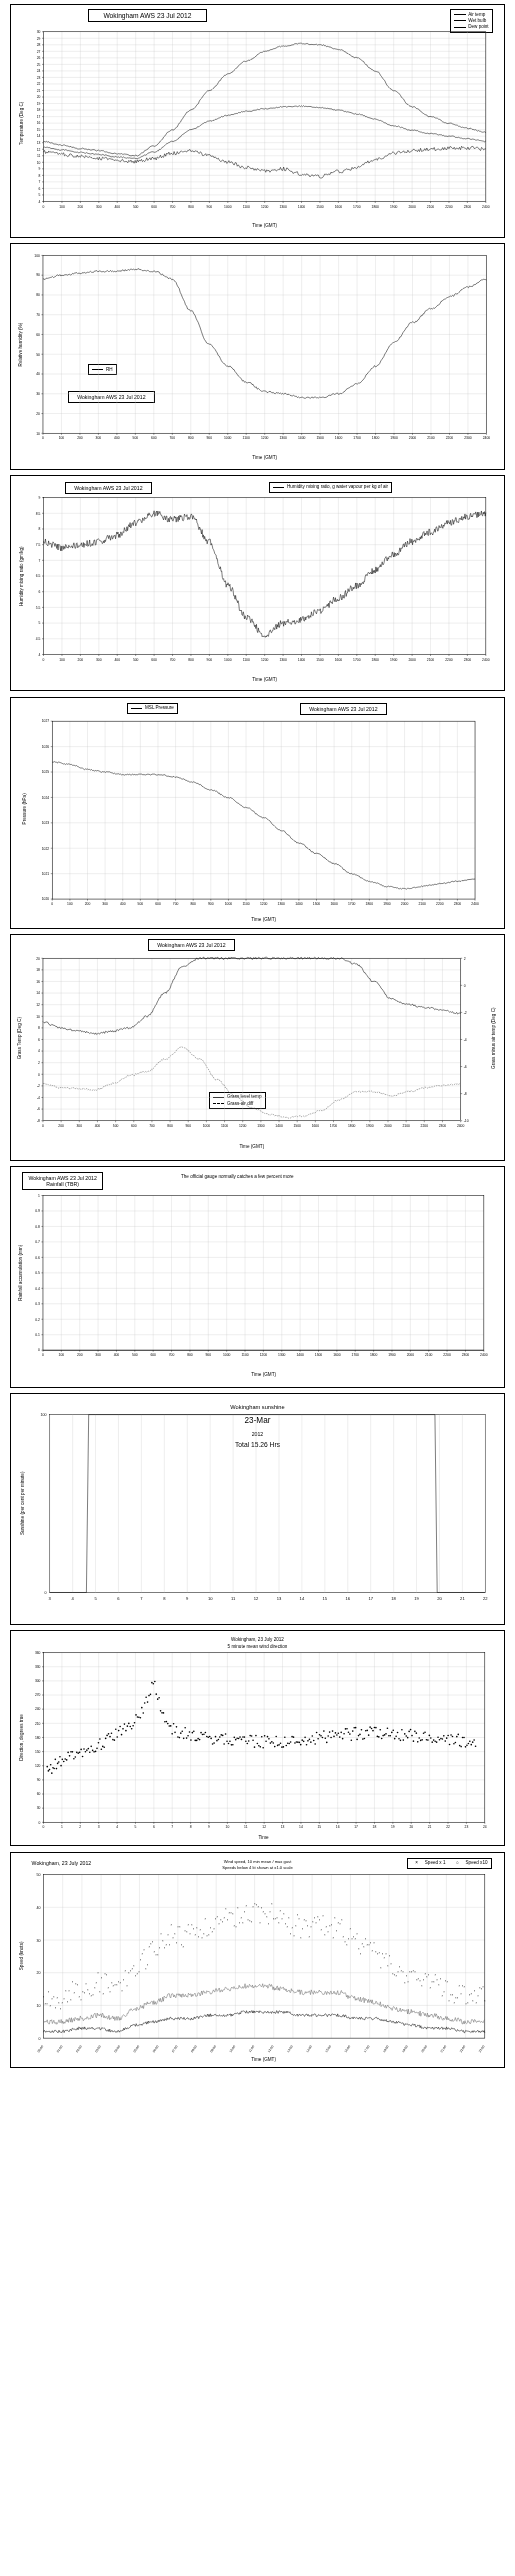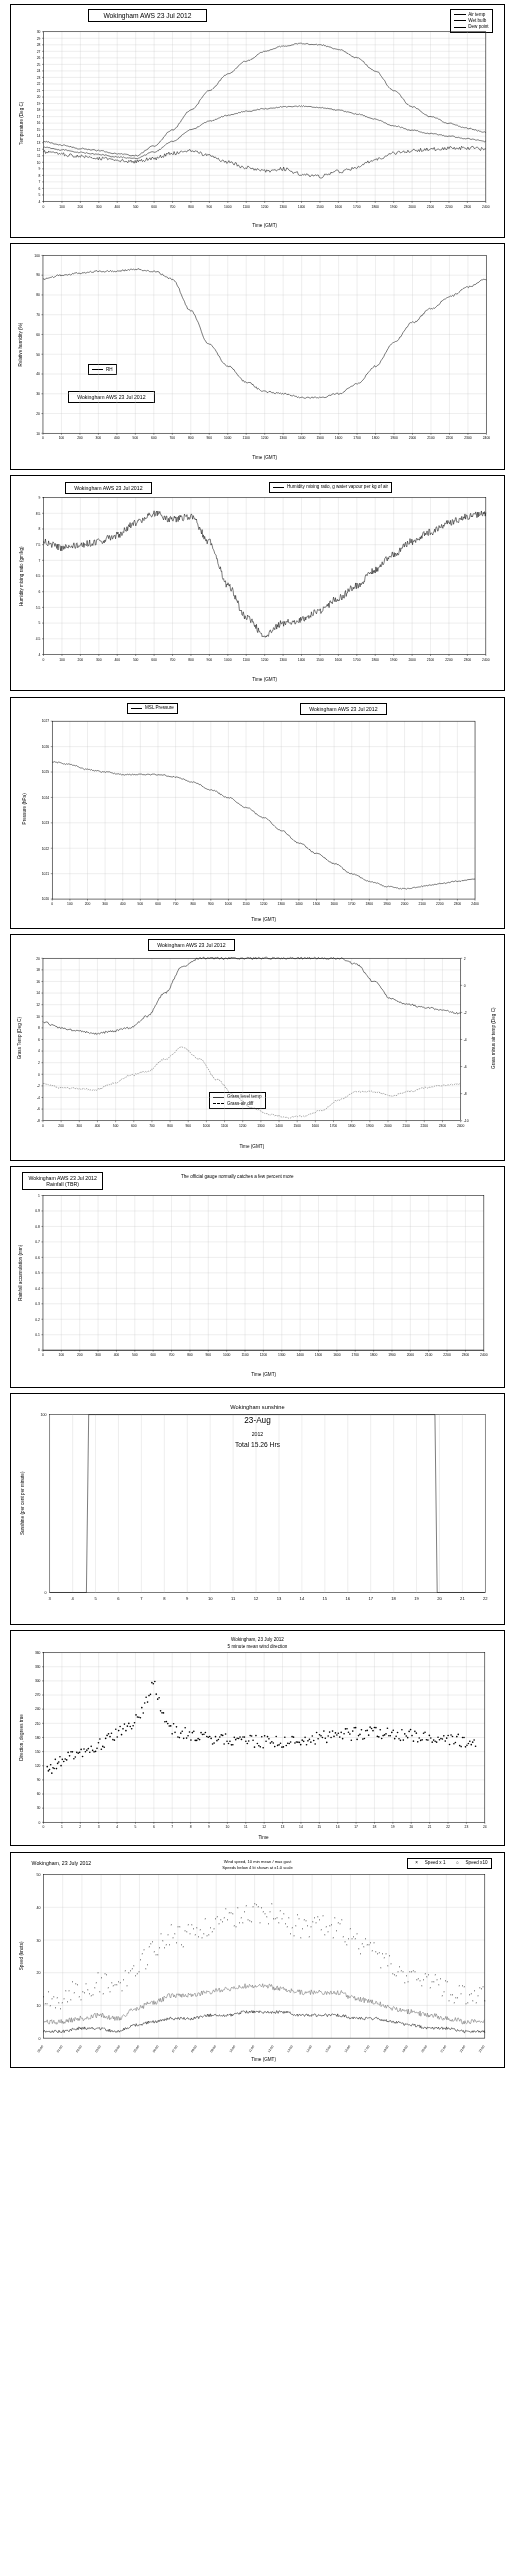--- a/index.html
+++ b/index.html
@@ -882,21 +882,21 @@
             <text x="56" y="57.5" font-size="6.5" text-anchor="end">1</text>
           </g>
         <text x="22" y="205" font-size="9" text-anchor="middle" transform="rotate(-90 22 205)">Rainfall accumulation (mm)</text>
         <text x="490" y="405" font-size="9" text-anchor="middle">Time (GMT)</text>
       </svg>
     </div>
   </div>
 
   <div class="panel" style="height:232px;">
     <div class="plaintext ctitle" style="left:0;right:0;top:9.3px;width:100%;text-align:center;">Wokingham sunshine</div>
-    <div class="plaintext big" style="left:0;right:0;top:21.6px;width:100%;text-align:center;">23-Aug</div>
+    <div class="plaintext big" style="left:0;right:0;top:21.6px;width:100%;text-align:center;">23-Mar</div>
     <div class="plaintext" style="left:0;right:0;top:37px;width:100%;text-align:center;font-size:5.2px;">2012</div>
     <div class="plaintext med" style="left:0;right:0;top:47px;width:100%;text-align:center;">Total 15.26 Hrs</div>
     <div class="plotwrap">
       <svg width="495" height="232" viewBox="0 0 960 450">
         <rect x="75" y="40" width="845" height="345" fill="none" stroke="#000" stroke-width="1"></rect>
         <g id="s-grid">
             <line x1="75" y1="40" x2="75" y2="385" stroke="#c8c8c8" stroke-width="0.6"></line>
             <line x1="119.47368421052632" y1="40" x2="119.47368421052632" y2="385" stroke="#c8c8c8" stroke-width="0.6"></line>
             <line x1="163.94736842105263" y1="40" x2="163.94736842105263" y2="385" stroke="#c8c8c8" stroke-width="0.6"></line>
             <line x1="208.42105263157893" y1="40" x2="208.42105263157893" y2="385" stroke="#c8c8c8" stroke-width="0.6"></line>

